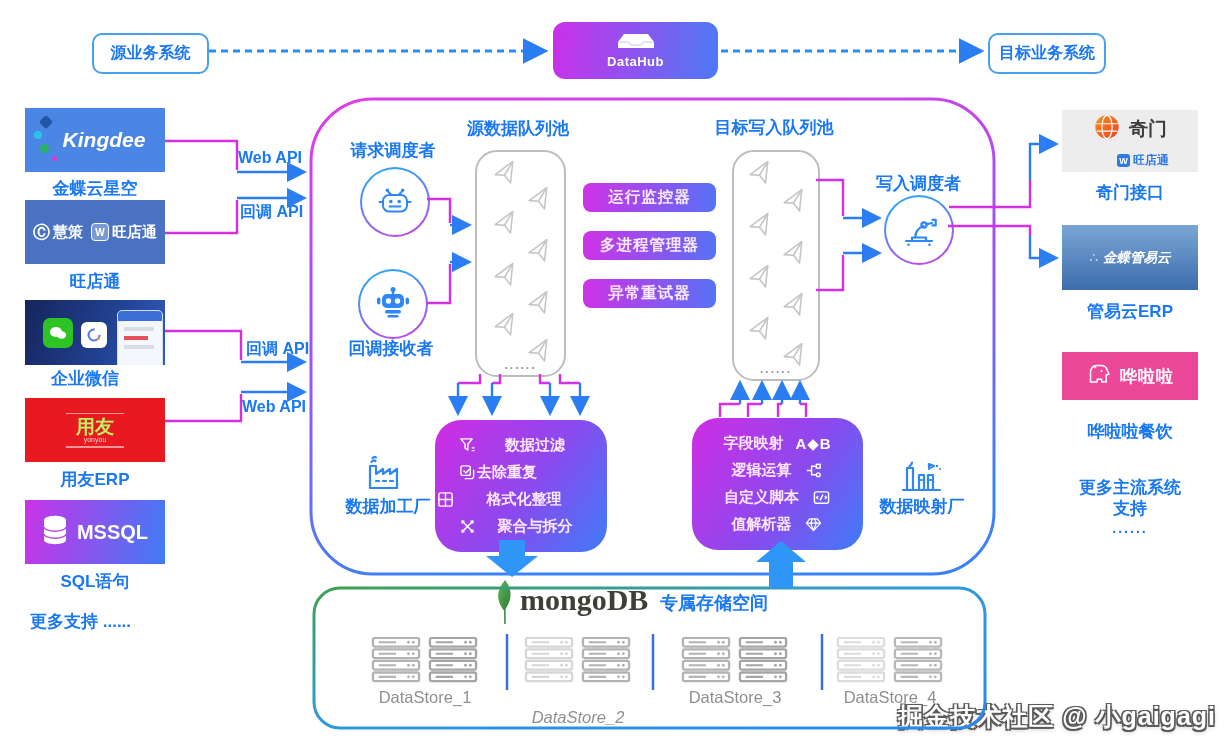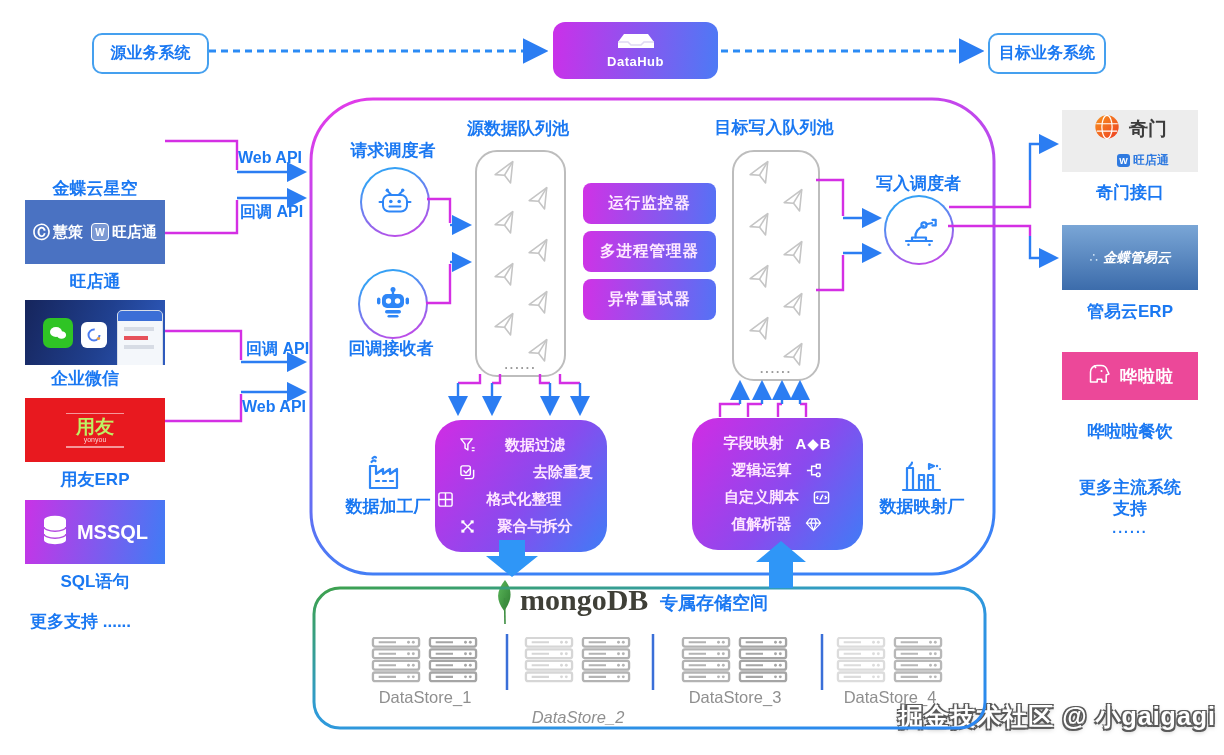--- a/index.html
+++ b/index.html
@@ -18,21 +18,21 @@
   .syscard{position:absolute;left:25px;width:140px;display:flex;align-items:center;justify-content:center;overflow:hidden;}
   .rcard{position:absolute;left:1062px;width:136px;display:flex;align-items:center;justify-content:center;overflow:hidden;}
   
   .queue{position:absolute;border:2px solid #bdbdbd;border-radius:22px;background:#fff;}
   .qdots{position:absolute;bottom:3px;left:0;right:0;text-align:center;color:#9a9a9a;font-weight:bold;font-size:12px;letter-spacing:2px;}
   
   .gcircle{position:absolute;width:66px;height:66px;border-radius:50%;border:2.5px solid transparent;
      background:linear-gradient(#fff,#fff) padding-box,linear-gradient(160deg,#36a0f5 20%,#d33ee6 100%) border-box;
      display:flex;align-items:center;justify-content:center;}
   
-  .pill{position:absolute;left:583px;width:133px;height:41px;border-radius:8px;
+  .pill{position:absolute;left:583px;width:133px;height:29px;border-radius:8px;
      background:linear-gradient(95deg,#d032e6,#7a5ef0 70%,#5472f5);
      color:#ffe9ff;font-weight:bold;font-size:15.5px;letter-spacing:1px;display:flex;align-items:center;justify-content:center;}
   
   .fbox{position:absolute;border-radius:26px;background:linear-gradient(125deg,#d12ce4 0%,#8a4aee 55%,#3f7cf6 100%);
      display:flex;flex-direction:column;justify-content:center;padding:6px 0;}
   .frow{display:flex;align-items:center;height:27px;color:#ffe7ff;font-weight:bold;font-size:15px;}
   .frow .fic{width:20px;height:18px;display:flex;align-items:center;justify-content:center;}
   .badge{color:#fff;font-weight:bold;font-size:15px;letter-spacing:1px;}
   
   .mongoword{position:absolute;font-family:"Liberation Serif","DejaVu Serif",serif;font-weight:bold;font-size:30px;color:#3f3f37;}
@@ -94,20 +94,27 @@
           <path d="M7 1 h24 l6 8 v6 H1 V9 z" fill="#fff"></path>
           <path d="M1 9 h10 l3 3 h10 l3-3 h10" stroke="#ded9f2" stroke-width="1.5" fill="none"></path>
         </svg>
     </span>
     <span class="t">DataHub</span>
   </div>
   <div class="tbox" style="left:988px;top:33px;width:114px;height:37px;">
     <span>目标业务系统</span>
   </div>
 
+  <div class="syscard" style="top:108px;height:64px;background:#4c86e4;">
+    <span class="abs" style="left:16px;top:9px;width:10px;height:10px;background:#2456a8;transform:rotate(45deg);border-radius:2px;"></span>
+    <span class="abs" style="left:9px;top:23px;width:8px;height:8px;background:#27c4e8;border-radius:50%;"></span>
+    <span class="abs" style="left:15px;top:36px;width:9px;height:9px;background:#2fb06a;border-radius:50%;"></span>
+    <span class="abs" style="left:27px;top:48px;width:5px;height:5px;background:#d43bd0;border-radius:50%;"></span>
+    <span style="color:#fff;font-weight:bold;font-style:italic;font-size:21px;margin-left:18px;">Kingdee</span>
+  </div>
   <div class="blab" style="left:25px;top:179px;width:140px;">金蝶云星空</div>
 
   <div class="syscard" style="top:200px;height:64px;background:#4a72c2;color:#fff;font-weight:bold;font-size:15px;">
     <span style="font-size:17px;">Ⓒ</span>
     <span style="margin-left:3px;">慧策</span>
     <span class="wsq">W</span>
     <span>旺店通</span>
   </div>
   <div class="blab" style="left:25px;top:272px;width:140px;">旺店通</div>
 
@@ -298,21 +305,21 @@
       <span style="flex:1;text-align:center;padding-right:14px;">数据过滤</span>
     </div>
     <div class="frow" style="padding-left:22px;">
       <span class="fic">
           <svg width="17" height="17" viewBox="0 0 18 18" fill="none" stroke="#fff" stroke-width="1.5">
             <rect x="2" y="2" width="10" height="10" rx="2"></rect>
             <path d="M15.5 6 v7 a2.5 2.5 0 0 1 -2.5 2.5 H6"></path>
             <path d="M4.8 7 l2.6 2.6 L11.5 5"></path>
           </svg>
         </span>
-      <span style="flex:1;text-align:right;padding-right:14px;">去除重复</span>
+      <span style="flex:1;text-align:left;padding-right:14px;">去除重复</span>
     </div>
     <div class="frow" style="">
       <span class="fic">
           <svg width="17" height="17" viewBox="0 0 18 18" fill="none" stroke="#fff" stroke-width="1.5">
             <rect x="2" y="2" width="14" height="14" rx="2"></rect>
             <path d="M2 9 h14 M9 2 v14"></path>
           </svg>
         </span>
       <span style="flex:1;text-align:center;padding-right:14px;">格式化整理</span>
     </div>

